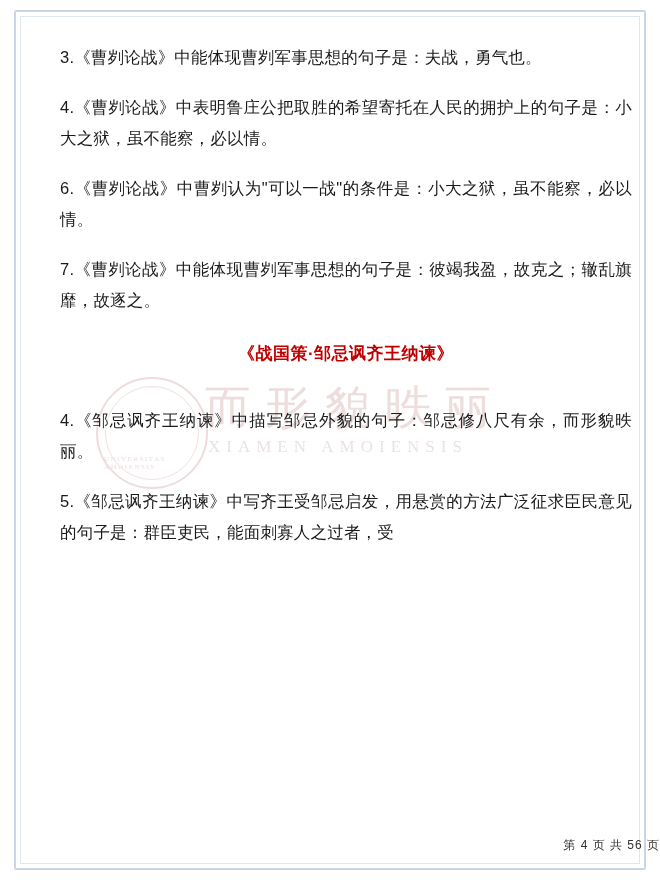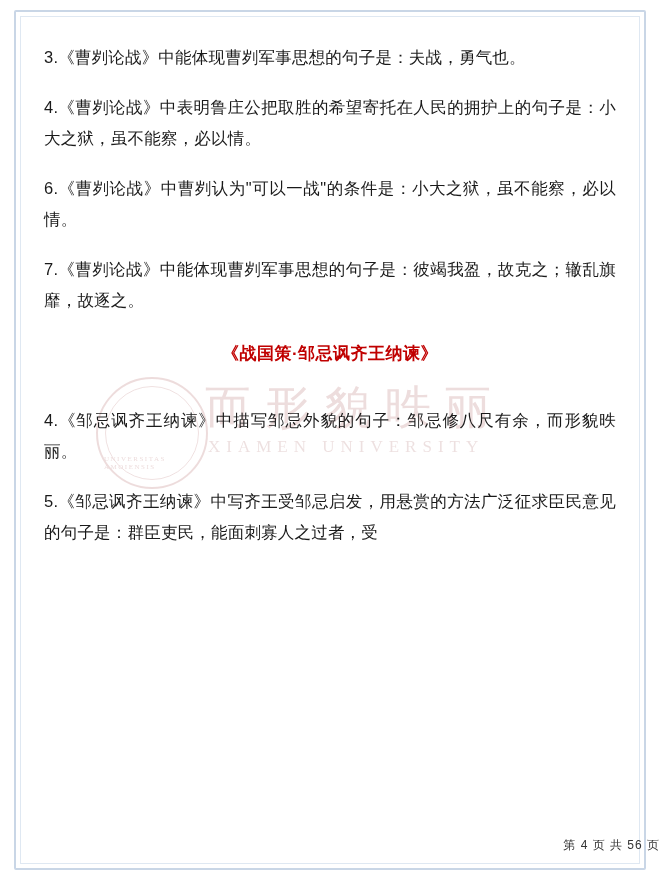--- a/index.html
+++ b/index.html
@@ -36,21 +36,21 @@
     position: absolute;
     left: 20px;
     top: 16px;
     right: 20px;
     bottom: 16px;
     border: 1px solid #dfe8f2;
     pointer-events: none;
   }
   .content {
     position: absolute;
-    left: 44px;
+    left: 60px;
     top: 42px;
     width: 572px;
     height: 790px;
     z-index: 3;
   }
   p.para {
     margin: 0 0 19px 0;
     font-size: 16.5px;
     line-height: 31px;
     color: #1a1a1a;
@@ -149,21 +149,21 @@
 
 <div class="page">
 
   <div class="frame-outer"></div>
   <div class="frame-inner"></div>
 
   <div class="watermark">
     <div class="wm-seal"></div>
     <div class="wm-seal-label">UNIVERSITAS AMOIENSIS</div>
     <div class="wm-text">而形貌昳丽</div>
-    <div class="wm-sub">XIAMEN UNIVERSITY</div>
+    <div class="wm-sub">XIAMEN AMOIENSIS</div>
   </div>
 
   <div class="content">
 
     <p class="para">3.《曹刿论战》中能体现曹刿军事思想的句子是：夫战，勇气也。</p>
     <p class="para">4.《曹刿论战》中表明鲁庄公把取胜的希望寄托在人民的拥护上的句子是：小大之狱，虽不能察，必以情。</p>
     <p class="para">6.《曹刿论战》中曹刿认为"可以一战"的条件是：小大之狱，虽不能察，必以情。</p>
     <p class="para">7.《曹刿论战》中能体现曹刿军事思想的句子是：彼竭我盈，故克之；辙乱旗靡，故逐之。</p>
 
     <div class="section-title">《战国策·邹忌讽齐王纳谏》</div>

